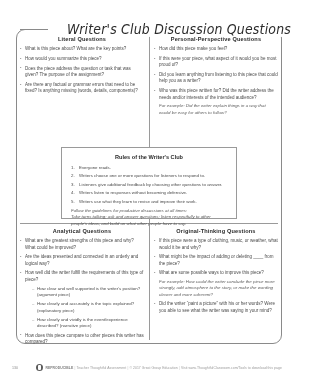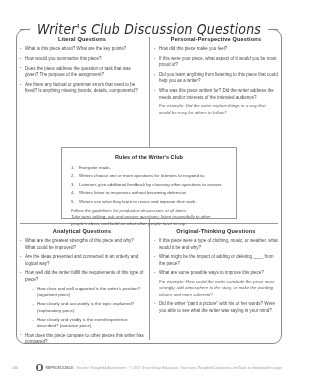--- a/index.html
+++ b/index.html
@@ -9,21 +9,21 @@
     font-family:"Liberation Sans", sans-serif;
     color:#3b3b3b;
     overflow:hidden;
     position:relative;
   }
   #sheet{position:relative;width:298px;height:386px;}
 
   
   .title-row{
     position:absolute;left:0;top:19px;width:298px;height:18px;
-    display:flex;align-items:center;justify-content:center;
+    display:flex;align-items:center;justify-content:flex-end;
     z-index:5;pointer-events:none;
   }
   .title-text{
     font-family:"DejaVu Sans", sans-serif;
     font-size:12.5px;
     font-weight:400;
     font-style:italic;
     letter-spacing:.2px;
     color:#2c2c2c;
     background:#ffffff;

